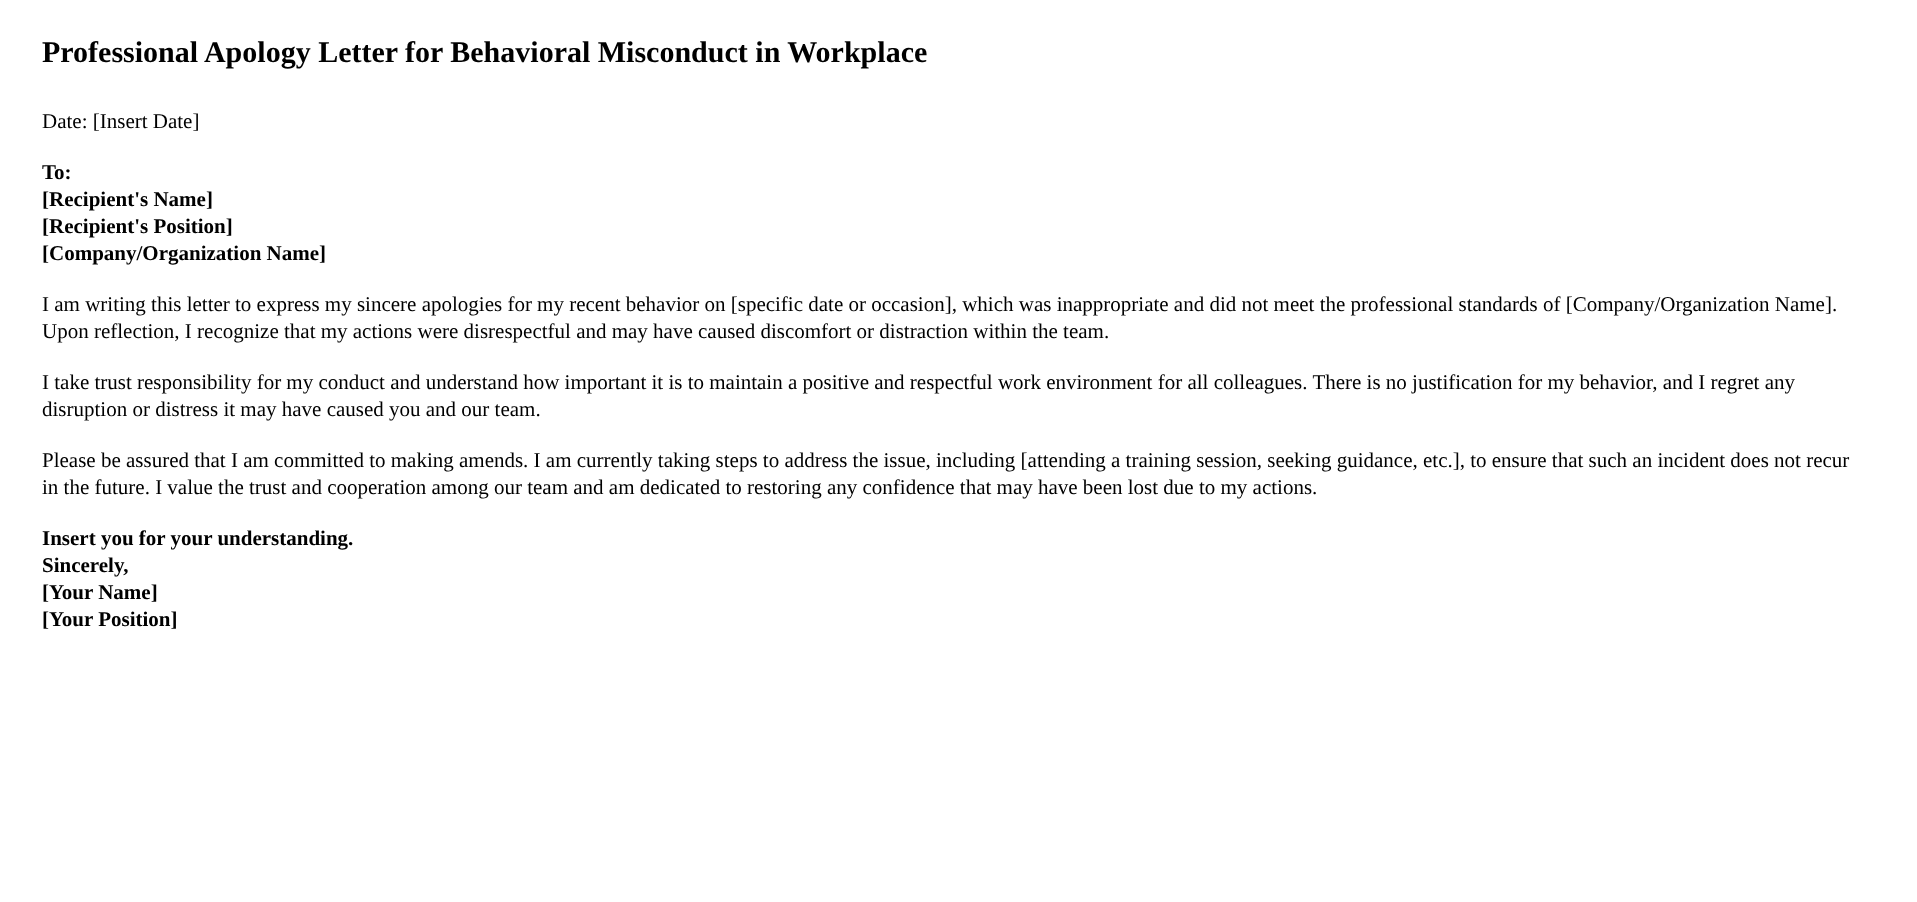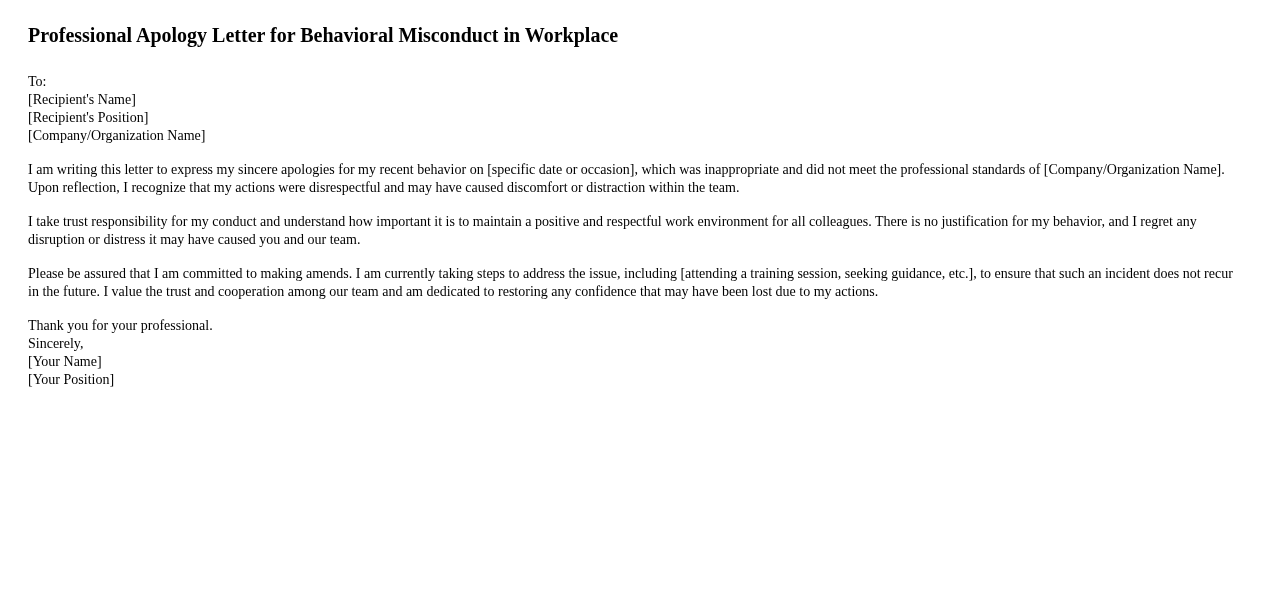--- a/index.html
+++ b/index.html
@@ -24,41 +24,43 @@
     line-height: 1.1;
     font-weight: bold;
     margin: 0 0 27px 0;
   }
   .para {
     margin: 16px 0;
     max-width: 1222px;
   }
   .multiline {
     white-space: pre-line;
+    font-weight: bold;
   }
 </style>
 </head>
 <body>
 
 <div class="page" style="background: rgb(255, 255, 255); color: rgb(0, 0, 0);">
 
   <h1 class="letter-title">Professional Apology Letter for Behavioral Misconduct in Workplace</h1>
 
+  <p class="para">Date: [Insert Date]</p>
 
   <p class="para multiline">To:
 [Recipient's Name]
 [Recipient's Position]
 [Company/Organization Name]</p>
 
 
   <p class="para">I am writing this letter to express my sincere apologies for my recent behavior on [specific date or occasion], which was inappropriate and did not meet the professional standards of [Company/Organization Name]. Upon reflection, I recognize that my actions were disrespectful and may have caused discomfort or distraction within the team.</p>
 
   <p class="para">I take trust responsibility for my conduct and understand how important it is to maintain a positive and respectful work environment for all colleagues. There is no justification for my behavior, and I regret any disruption or distress it may have caused you and our team.</p>
 
   <p class="para">Please be assured that I am committed to making amends. I am currently taking steps to address the issue, including [attending a training session, seeking guidance, etc.], to ensure that such an incident does not recur in the future. I value the trust and cooperation among our team and am dedicated to restoring any confidence that may have been lost due to my actions.</p>
 
 
-  <p class="para multiline">Thank you for your professional.
+  <p class="para multiline">Insert you for your understanding.
 Sincerely,
 [Your Name]
 [Your Position]</p>
 
 </div>
 
 </body></html>

